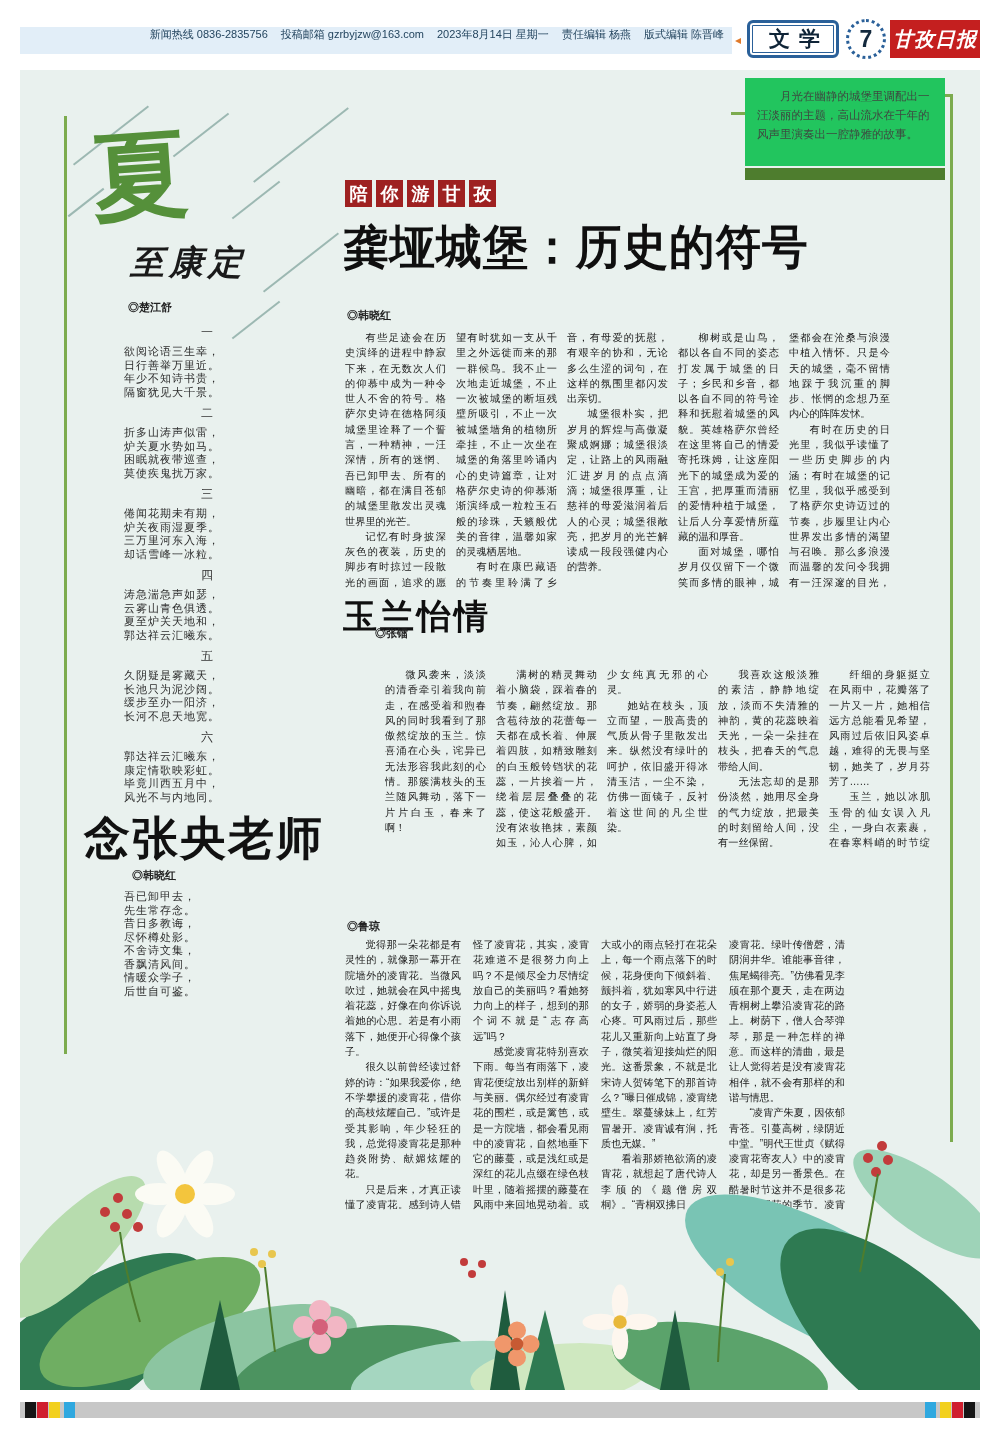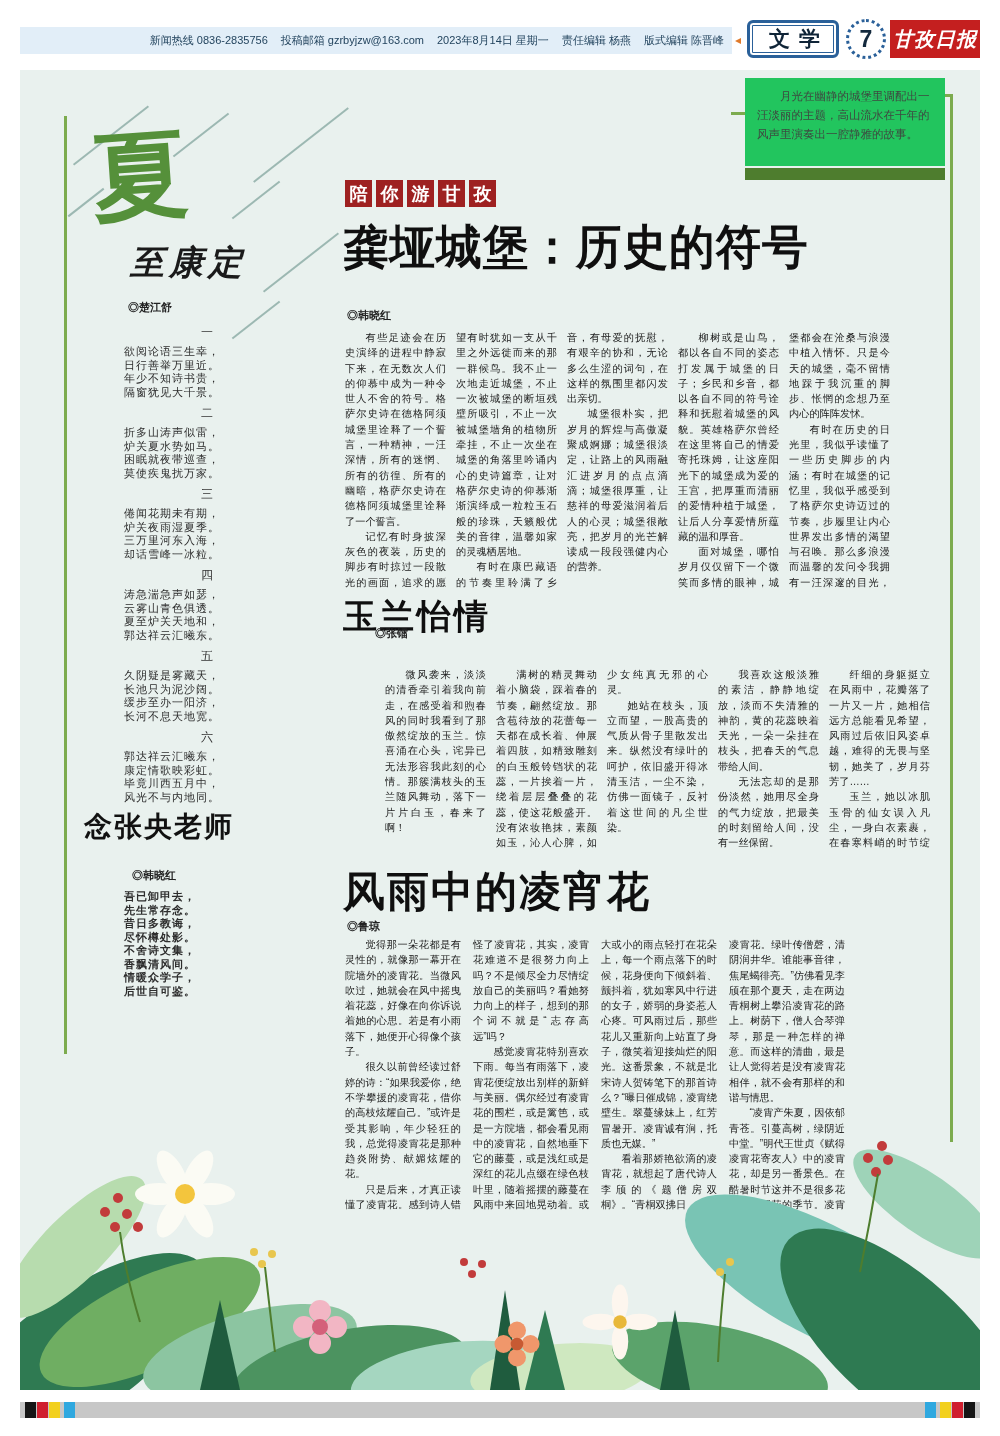--- a/index.html
+++ b/index.html
@@ -1,21 +1,21 @@
 <!DOCTYPE html>
 <html><head>
 <meta charset="utf-8">
 <style>
   html,body{margin:0;padding:0;background:#fff;}
   .page{position:relative;width:1000px;height:1436px;background:#ffffff;
         font-family:"Liberation Sans",sans-serif;overflow:hidden;}
   .content-bg{position:absolute;left:20px;top:70px;width:960px;height:1320px;background:#e9f1ee;}
   
   .header-strip{position:absolute;left:20px;top:27px;width:712px;height:27px;background:#e2eef8;
-        display:flex;align-items:center;justify-content:flex-end;gap:13px;padding-right:8px;
+        display:flex;align-items:flex-start;justify-content:flex-end;gap:13px;padding-right:8px;
         font-size:11px;color:#24455f;box-sizing:border-box;white-space:nowrap;}
   .hdr-arrow{position:absolute;left:735px;top:33px;font-size:12px;color:#e07a2a;}
   .section-badge{position:absolute;left:747px;top:20px;width:92px;height:38px;background:#fff;
         border:3px solid #2a6099;border-radius:6px;box-shadow:inset 0 0 0 2px #fff,inset 0 0 0 3px #2a6099;
         display:flex;align-items:center;justify-content:center;font-size:21px;font-weight:bold;
         color:#0f2437;letter-spacing:9px;padding-left:12px;box-sizing:border-box;}
   .page-circle{position:absolute;left:846px;top:19px;width:40px;height:40px;border-radius:50%;
         border:3px dotted #2a6099;background:#fff;display:flex;align-items:center;justify-content:center;
         font-size:23px;font-weight:bold;color:#13293d;box-sizing:border-box;}
   .masthead{position:absolute;left:890px;top:20px;width:90px;height:38px;background:#c41f1f;color:#fff;
@@ -37,24 +37,24 @@
         color:#55903a;font-family:"DejaVu Serif",serif;transform:rotate(-4deg);}
   .poem1-title{position:absolute;left:130px;top:240px;font-size:34px;font-weight:900;color:#1a1a1a;
         letter-spacing:5px;font-style:italic;}
   .poem-author{font-size:11px;font-weight:bold;color:#222;}
   .poem1-author{position:absolute;left:128px;top:300px;}
   .poem1-body{position:absolute;left:112px;top:320px;width:190px;}
   .stanza{margin-bottom:6px;}
   .s-num{text-align:center;font-size:12px;color:#333;margin:4px 0 4px;font-family:"DejaVu Serif",serif;}
   .s-line{font-size:11px;line-height:13.5px;color:#2d2d2d;font-family:"DejaVu Serif",serif;
         letter-spacing:1px;padding-left:12px;}
-  .poem2-title{position:absolute;left:84px;top:808px;font-size:28px;font-weight:900;color:#111;
+  .poem2-title{position:absolute;left:84px;top:808px;font-size:46px;font-weight:900;color:#111;
         letter-spacing:2px;}
   .poem2-author{position:absolute;left:132px;top:868px;}
-  .poem2-body{position:absolute;left:112px;top:890px;width:190px;font-weight:bold;}
+  .poem2-body{position:absolute;left:112px;top:890px;width:190px;}
   
   .tag-row{position:absolute;left:345px;top:180px;display:flex;gap:4px;}
   .tag-box{width:27px;height:27px;background:#9e2121;color:#fff;font-size:18px;font-weight:bold;
         display:flex;align-items:center;justify-content:center;}
   .gongya-title{position:absolute;left:343px;top:216px;font-size:47px;font-weight:900;color:#0f0f0f;
         letter-spacing:1px;transform:scaleX(0.97);transform-origin:left;white-space:nowrap;}
   .art-author{font-size:11px;font-weight:bold;color:#222;}
   .gongya-author{position:absolute;left:347px;top:308px;}
   .colbody{position:absolute;text-align:justify;font-size:10.2px;line-height:15.3px;color:#1b1b1b;
         overflow:hidden;}
@@ -171,21 +171,21 @@
   <div class="tag-row">
     <span class="tag-box">陪</span>
     <span class="tag-box">你</span>
     <span class="tag-box">游</span>
     <span class="tag-box">甘</span>
     <span class="tag-box">孜</span>
   </div>
   <div class="gongya-title">龚垭城堡：历史的符号</div>
   <div class="art-author gongya-author">◎韩晓红</div>
   <div class="colbody gongya-body">
-    <p>有些足迹会在历史演绎的进程中静寂下来，在无数次人们的仰慕中成为一种令世人不舍的符号。格萨尔史诗在德格阿须城堡里诠释了一个誓言，一种精神，一汪深情，所有的迷惘、所有的彷徨、所有的幽暗，格萨尔史诗在德格阿须城堡里诠释了一个誓言。</p>
+    <p>有些足迹会在历史演绎的进程中静寂下来，在无数次人们的仰慕中成为一种令世人不舍的符号。格萨尔史诗在德格阿须城堡里诠释了一个誓言，一种精神，一汪深情，所有的迷惘、吾已卸甲去、所有的幽暗，都在满目苍郁的城堡里散发出灵魂世界里的光芒。</p>
     <p>记忆有时身披深灰色的夜装，历史的脚步有时掠过一段散光的画面，追求的愿望有时犹如一支从千里之外远徙而来的那一群候鸟。我不止一次地走近城堡，不止一次被城堡的断垣残壁所吸引，不止一次被城堡墙角的植物所牵挂，不止一次坐在城堡的角落里吟诵内心的史诗篇章，让对格萨尔史诗的仰慕渐渐演绎成一粒粒玉石般的珍珠，天籁般优美的音律，温馨如家的灵魂栖居地。</p>
     <p>有时在康巴藏语的节奏里聆满了乡音，有母爱的抚慰，有艰辛的协和，无论多么生涩的词句，在这样的氛围里都闪发出亲切。</p>
     <p>城堡很朴实，把岁月的辉煌与高傲凝聚成婀娜；城堡很淡定，让路上的风雨融汇进岁月的点点滴滴；城堡很厚重，让慈祥的母爱滋润着后人的心灵；城堡很敞亮，把岁月的光芒解读成一段段强健内心的营养。</p>
     <p>柳树或是山鸟，都以各自不同的姿态打发属于城堡的日子；乡民和乡音，都以各自不同的符号诠释和抚慰着城堡的风貌。英雄格萨尔曾经在这里将自己的情爱寄托珠姆，让这座阳光下的城堡成为爱的王宫，把厚重而清丽的爱情种植于城堡，让后人分享爱情所蕴藏的温和厚音。</p>
     <p>面对城堡，哪怕岁月仅仅留下一个微笑而多情的眼神，城堡都会在沧桑与浪漫中植入情怀。只是今天的城堡，毫不留情地踩于我沉重的脚步、怅惘的念想乃至内心的阵阵发怵。</p>
     <p>有时在历史的日光里，我似乎读懂了一些历史脚步的内涵；有时在城堡的记忆里，我似乎感受到了格萨尔史诗迈过的节奏，步履里让内心世界发出多情的渴望与召唤。那么多浪漫而温馨的发问令我拥有一汪深邃的目光，令我拥有酝酿发酵的多少诘问，让我滞留于城堡的脚步，酿晒出憧憬世界的一段段烟雨时光，多情的我，沿着城堡四周缓缓前行，在清亮元音的山歌里咏唱曾经沉睡的希冀与追求，而这一切都让我修饰已久的内心泛起阵阵谙记的归乡之路。</p>
 
   </div>
 
   <div class="yulan-title">玉兰怡情</div>
@@ -193,21 +193,20 @@
   <div class="colbody yulan-body">
     <p>微风袭来，淡淡的清香牵引着我向前走，在感受着和煦春风的同时我看到了那傲然绽放的玉兰。惊喜涌在心头，诧异已无法形容我此刻的心情。那簇满枝头的玉兰随风舞动，落下一片片白玉，春来了啊！</p>
     <p>满树的精灵舞动着小脑袋，踩着春的节奏，翩然绽放。那含苞待放的花蕾每一天都在成长着、伸展着四肢，如精致雕刻的白玉般铃铛状的花蕊，一片挨着一片，绕着层层叠叠的花蕊，使这花般盛开。没有浓妆艳抹，素颜如玉，沁人心脾，如少女纯真无邪的心灵。</p>
     <p>她站在枝头，顶立而望，一股高贵的气质从骨子里散发出来。纵然没有绿叶的呵护，依旧盛开得冰清玉洁，一尘不染，仿佛一面镜子，反衬着这世间的凡尘世染。</p>
     <p>我喜欢这般淡雅的素洁，静静地绽放，淡而不失清雅的神韵，黄的花蕊映着天光，一朵一朵挂在枝头，把春天的气息带给人间。</p>
     <p>无法忘却的是那份淡然，她用尽全身的气力绽放，把最美的时刻留给人间，没有一丝保留。</p>
     <p>纤细的身躯挺立在风雨中，花瓣落了一片又一片，她相信远方总能看见希望，风雨过后依旧风姿卓越，难得的无畏与坚韧，她美了，岁月芬芳了……</p>
     <p>玉兰，她以冰肌玉骨的仙女误入凡尘，一身白衣素裹，在春寒料峭的时节绽放娇艳的容貌，为人间增添春色的意蕴，她用素洁的气质守望着这满城的心灵，从此永不凋谢！</p>
   </div>
 
-  <div class="lingxiao-title">风雨中的凌宵花</div>
   <div class="art-author lingxiao-author">◎鲁琼</div>
   <div class="colbody lingxiao-body">
     <p>觉得那一朵花都是有灵性的，就像那一幕开在院墙外的凌霄花。当微风吹过，她就会在风中摇曳着花蕊，好像在向你诉说着她的心思。若是有小雨落下，她便开心得像个孩子。</p>
     <p>很久以前曾经读过舒婷的诗：“如果我爱你，绝不学攀援的凌霄花，借你的高枝炫耀自己。”或许是受其影响，年少轻狂的我，总觉得凌霄花是那种趋炎附势、献媚炫耀的花。</p>
     <p>只是后来，才真正读懂了凌霄花。感到诗人错怪了凌霄花，其实，凌霄花难道不是很努力向上吗？不是倾尽全力尽情绽放自己的美丽吗？看她努力向上的样子，想到的那个词不就是“志存高远”吗？</p>
     <p>感觉凌霄花特别喜欢下雨。每当有雨落下，凌霄花便绽放出别样的新鲜与美丽。偶尔经过有凌霄花的围栏，或是篱笆，或是一方院墙，都会看见雨中的凌霄花，自然地垂下它的藤蔓，或是浅红或是深红的花儿点缀在绿色枝叶里，随着摇摆的藤蔓在风雨中来回地晃动着。或大或小的雨点轻打在花朵上，每一个雨点落下的时候，花身便向下倾斜着、颤抖着，犹如寒风中行进的女子，娇弱的身姿惹人心疼。可风雨过后，那些花儿又重新向上站直了身子，微笑着迎接灿烂的阳光。这番景象，不就是北宋诗人贺铸笔下的那首诗么？“曝日催成锦，凌霄绕壁生。翠蔓缘妹上，红芳冒暑开。凌霄诚有涧，托质也无媒。”</p>
     <p>看着那娇艳欲滴的凌霄花，就想起了唐代诗人李颀的《题僧房双桐》。“青桐双拂日，傍带凌霄花。绿叶传僧磬，清阴润井华。谁能事音律，焦尾蝎徘亮。”仿佛看见李颀在那个夏天，走在两边青桐树上攀沿凌霄花的路上。树荫下，僧人合琴弹琴，那是一种怎样的禅意。而这样的清曲，最是让人觉得若是没有凌霄花相伴，就不会有那样的和谐与情思。</p>
     <p>“凌霄产朱夏，因依郁青苍。引蔓高树，绿阴近中堂。”明代王世贞《赋得凌霄花寄友人》中的凌霄花，却是另一番景色。在酷暑时节这并不是很多花木适合开花的季节。凌霄花却偏偏在炎热的夏天怒放，顶着烈日酷暑，尽情绽放它火热的青春。</p>
 
   </div>

